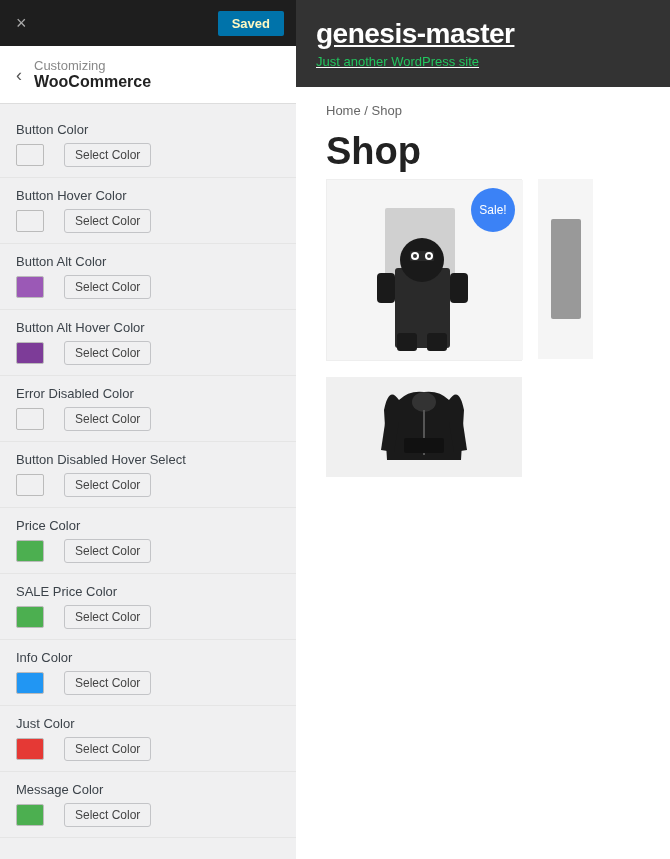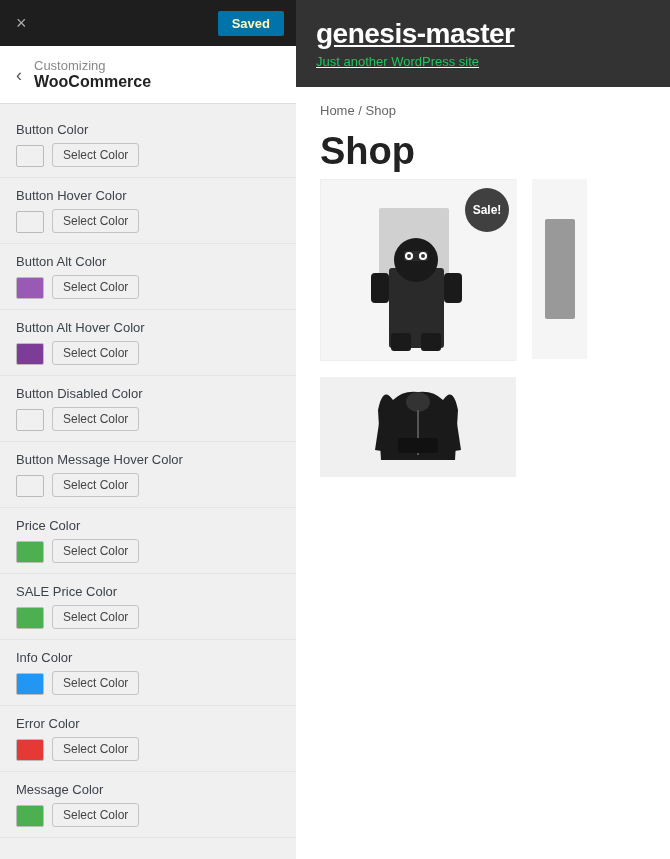--- a/index.html
+++ b/index.html
@@ -97,22 +97,22 @@
 
     .setting-label {
       font-size: 13px;
       color: #3c434a;
       margin-bottom: 6px;
       font-weight: 400;
     }
 
     .color-row {
       display: flex;
-      align-items: flex-end;
-      gap: 8px;
+      align-items: center;
+      gap: 20px;
     }
 
     .color-swatch {
       width: 28px;
       height: 22px;
       border: 1px solid #bbb;
       border-radius: 2px;
       flex-shrink: 0;
     }
 
@@ -148,20 +148,21 @@
     }
 
     .site-tagline {
       font-size: 13px;
       color: #22c55e;
       margin-top: 4px;
     }
 
     .shop-content {
       padding: 16px 24px;
+      margin-left: 6px;
     }
 
     .breadcrumb {
       font-size: 13px;
       color: #666;
       margin-bottom: 12px;
     }
 
     .shop-title {
       font-size: 38px;
@@ -197,30 +198,30 @@
       overflow: hidden;
       display: flex;
       align-items: center;
       justify-content: center;
     }
 
     .sale-badge {
       position: absolute;
       top: 8px;
       right: 8px;
-      background: #404040;
+      background: #3b82f6;
       color: #fff;
       border-radius: 50%;
       width: 44px;
       height: 44px;
       display: flex;
       align-items: center;
       justify-content: center;
       font-size: 12px;
-      font-weight: 700;
+      font-weight: 400;
       z-index: 2;
     }
 
     .product-info {
       padding: 10px 10px 12px;
     }
 
     .product-name {
       font-size: 16px;
       font-weight: 600;
@@ -315,28 +316,28 @@
         </div>
       </div>
       <div class="setting-item">
         <div class="setting-label">Button Alt Hover Color</div>
         <div class="color-row">
           <div class="color-swatch" style="background-color: rgb(125, 60, 152);"></div>
           <button class="select-color-btn">Select Color</button>
         </div>
       </div>
       <div class="setting-item">
-        <div class="setting-label">Button Disabled Color</div>
+        <div class="setting-label">Error Disabled Color</div>
         <div class="color-row">
           <div class="color-swatch" style="background-color: rgb(240, 240, 241);"></div>
           <button class="select-color-btn">Select Color</button>
         </div>
       </div>
       <div class="setting-item">
-        <div class="setting-label">Button Message Hover Color</div>
+        <div class="setting-label">Button Disabled Hover Select</div>
         <div class="color-row">
           <div class="color-swatch" style="background-color: rgb(240, 240, 241);"></div>
           <button class="select-color-btn">Select Color</button>
         </div>
       </div>
       <div class="setting-item">
         <div class="setting-label">Price Color</div>
         <div class="color-row">
           <div class="color-swatch" style="background-color: rgb(76, 175, 80);"></div>
           <button class="select-color-btn">Select Color</button>
@@ -350,21 +351,21 @@
         </div>
       </div>
       <div class="setting-item">
         <div class="setting-label">Info Color</div>
         <div class="color-row">
           <div class="color-swatch" style="background-color: rgb(33, 150, 243);"></div>
           <button class="select-color-btn">Select Color</button>
         </div>
       </div>
       <div class="setting-item">
-        <div class="setting-label">Error Color</div>
+        <div class="setting-label">Just Color</div>
         <div class="color-row">
           <div class="color-swatch" style="background-color: rgb(229, 57, 53);"></div>
           <button class="select-color-btn">Select Color</button>
         </div>
       </div>
       <div class="setting-item">
         <div class="setting-label">Message Color</div>
         <div class="color-row">
           <div class="color-swatch" style="background-color: rgb(76, 175, 80);"></div>
           <button class="select-color-btn">Select Color</button>

